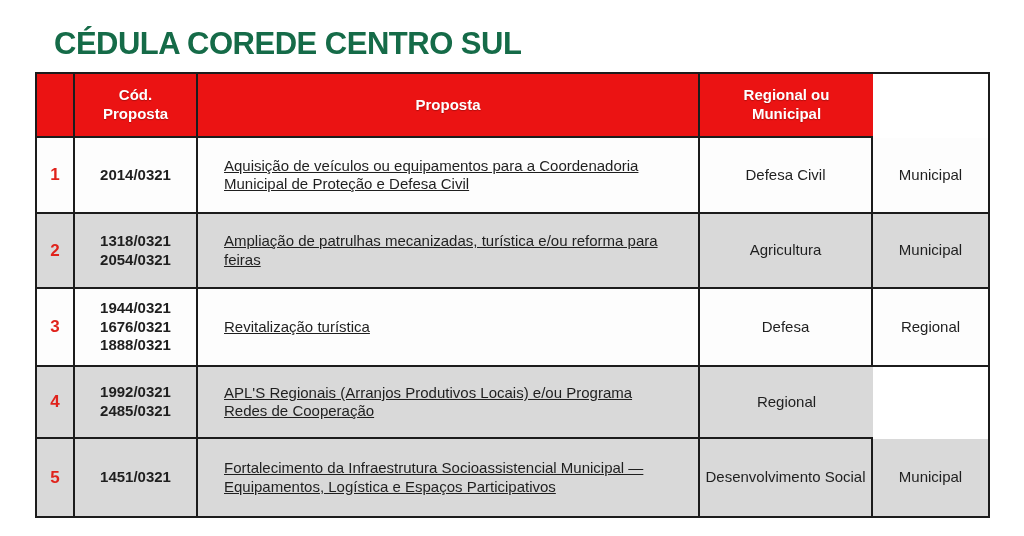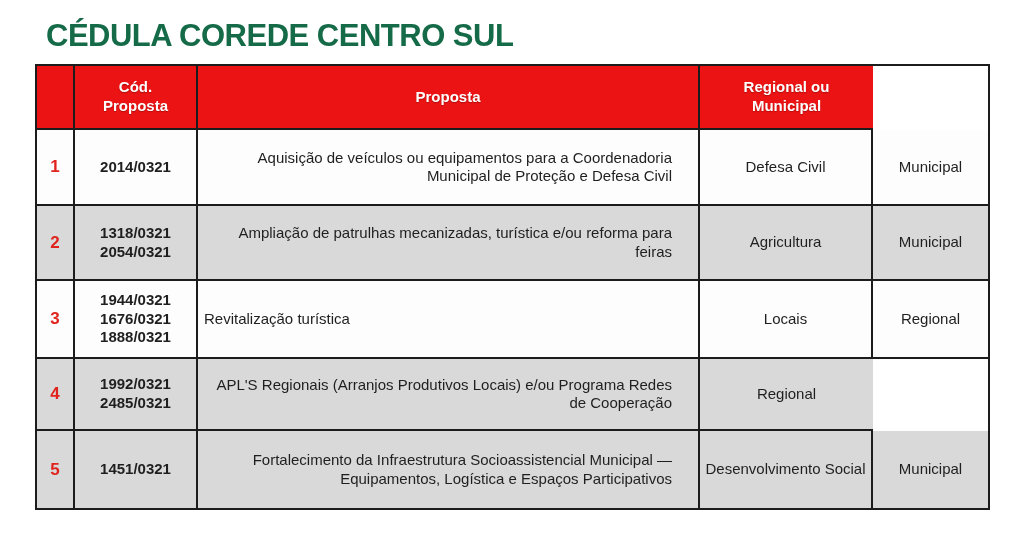--- a/index.html
+++ b/index.html
@@ -10,21 +10,21 @@
     background: #ffffff;
     font-family: "Liberation Sans", sans-serif;
     overflow: hidden;
   }
   .slide {
     position: relative;
     width: 1024px;
     height: 536px;
   }
   .title {
-    margin: 2px;
+    margin: 10px;
     padding: 16px 0 0 44px;
     font-size: 31px;
     font-weight: 800;
     letter-spacing: -0.5px;
     color: #156b48;
   }
   .table {
     margin: 10px 0 0 35px;
     width: 955px;
     border: 2px solid #1c1c1c;
@@ -65,23 +65,24 @@
     font-weight: bold;
     font-size: 17px;
     color: #e0231c;
   }
   .cell.codes {
     font-weight: bold;
     white-space: pre-line;
   }
   .cell.desc {
     justify-content: flex-start;
-    text-align: right;
-    padding: 8px 26px 8px 6px;
+    text-align: left;
+    padding: 8px 26px 8px 26px;
     line-height: 1.22;
+    text-decoration: underline;
   }
   .row.r1 .cell { height: 76px; }
   .row.r2 .cell { height: 75px; }
   .row.r3 .cell { height: 78px; }
   .row.r4 .cell { height: 72px; }
   .row.r5 .cell { height: 77px; }
 </style>
 </head>
 <body>
 
@@ -114,21 +115,21 @@
       <div class="cell">Agricultura</div>
       <div class="cell">Municipal</div>
     </div>
 
     <div class="row body r3">
       <div class="cell num">3</div>
       <div class="cell codes">1944/0321
 1676/0321
 1888/0321</div>
       <div class="cell desc">Revitalização turística</div>
-      <div class="cell">Locais</div>
+      <div class="cell">Defesa</div>
       <div class="cell">Regional</div>
     </div>
 
     <div class="row body alt r4">
       <div class="cell num">4</div>
       <div class="cell codes">1992/0321
 2485/0321</div>
       <div class="cell desc">APL'S Regionais (Arranjos Produtivos Locais) e/ou Programa Redes de Cooperação</div>
       <div class="cell">Regional</div>
     </div>

